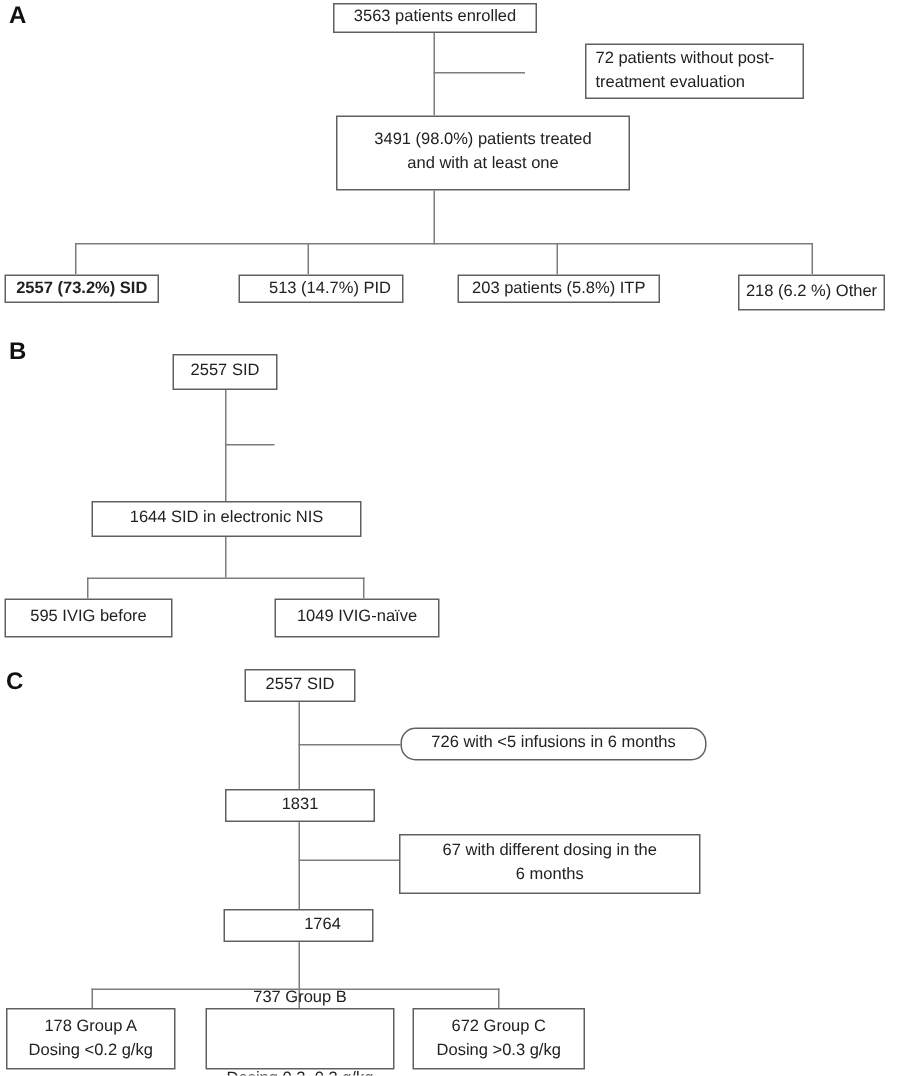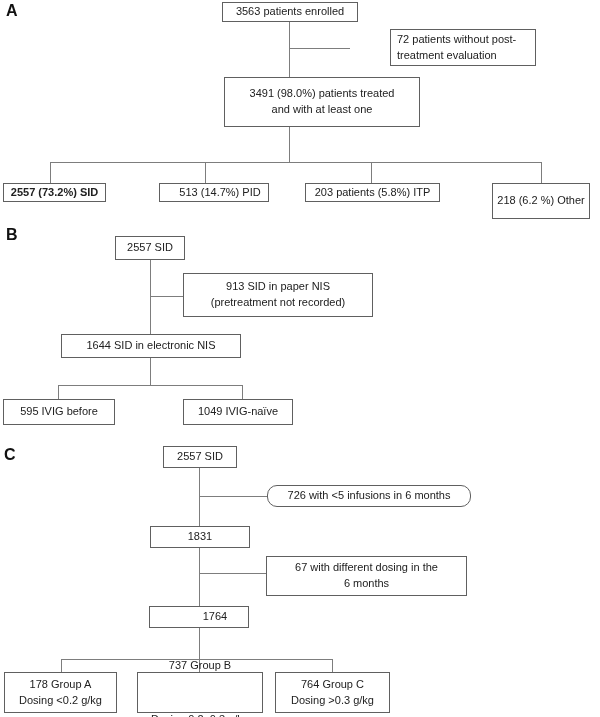--- a/index.html
+++ b/index.html
@@ -83,33 +83,29 @@
 
   <div class="hline" style="left:50px;top:162px;width:492px;"></div>
   <div class="vline" style="left:50px;top:162px;height:21px;"></div>
   <div class="vline" style="left:205px;top:162px;height:21px;"></div>
   <div class="vline" style="left:371px;top:162px;height:21px;"></div>
   <div class="vline" style="left:541px;top:162px;height:21px;"></div>
 
   <div class="box bold" style="left:3px;top:183px;width:103px;height:19px;">2557 (73.2%) SID</div>
   <div class="box" style="left:159px;top:183px;width:110px;height:19px;padding-left:12px;">513 (14.7%) PID</div>
   <div class="box" style="left:305px;top:183px;width:135px;height:19px;">203 patients (5.8%) ITP</div>
-  <div class="box" style="left:492px;top:183px;width:98px;height:36px;">218 (6.2 %) Other</div>
+  <div class="box" style="left:492px;top:183px;width:98px;height:24px;">218 (6.2 %) Other</div>
 
   <div class="panel-label" style="left:6px;top:226px;">B</div>
 
   <div class="box" style="left:115px;top:236px;width:70px;height:24px;">2557 SID</div>
 
   <div class="vline" style="left:150px;top:260px;height:74px;"></div>
   <div class="hline" style="left:150px;top:296px;width:33px;"></div>
 
-  <div class="box" style="left:183px;top:273px;width:190px;height:44px;">
-    <div>913 SID in paper NIS</div>
-    <div>(pretreatment not recorded)</div>
-  </div>
 
   <div class="box" style="left:61px;top:334px;width:180px;height:24px;">1644 SID in electronic NIS</div>
 
   <div class="vline" style="left:150px;top:358px;height:27px;"></div>
   <div class="hline" style="left:58px;top:385px;width:185px;"></div>
   <div class="vline" style="left:58px;top:385px;height:14px;"></div>
   <div class="vline" style="left:242px;top:385px;height:14px;"></div>
 
   <div class="box" style="left:3px;top:399px;width:112px;height:26px;">595 IVIG before</div>
   <div class="box" style="left:183px;top:399px;width:110px;height:26px;text-align:center;">1049 IVIG-naïve</div>
@@ -142,17 +138,17 @@
 
   <div class="box" style="left:4px;top:672px;width:113px;height:41px;">
     <div>178 Group A</div>
     <div>Dosing &lt;0.2 g/kg</div>
   </div>
   <div class="box" style="left:137px;top:672px;width:126px;height:41px;gap:38px;">
     <div>737 Group B</div>
     <div>Dosing 0.2–0.3 g/kg</div>
   </div>
   <div class="box" style="left:275px;top:672px;width:115px;height:41px;">
-    <div>764 Group C</div>
+    <div>672 Group C</div>
     <div>Dosing &gt;0.3 g/kg</div>
   </div>
 
 </div>
 
 </body></html>

